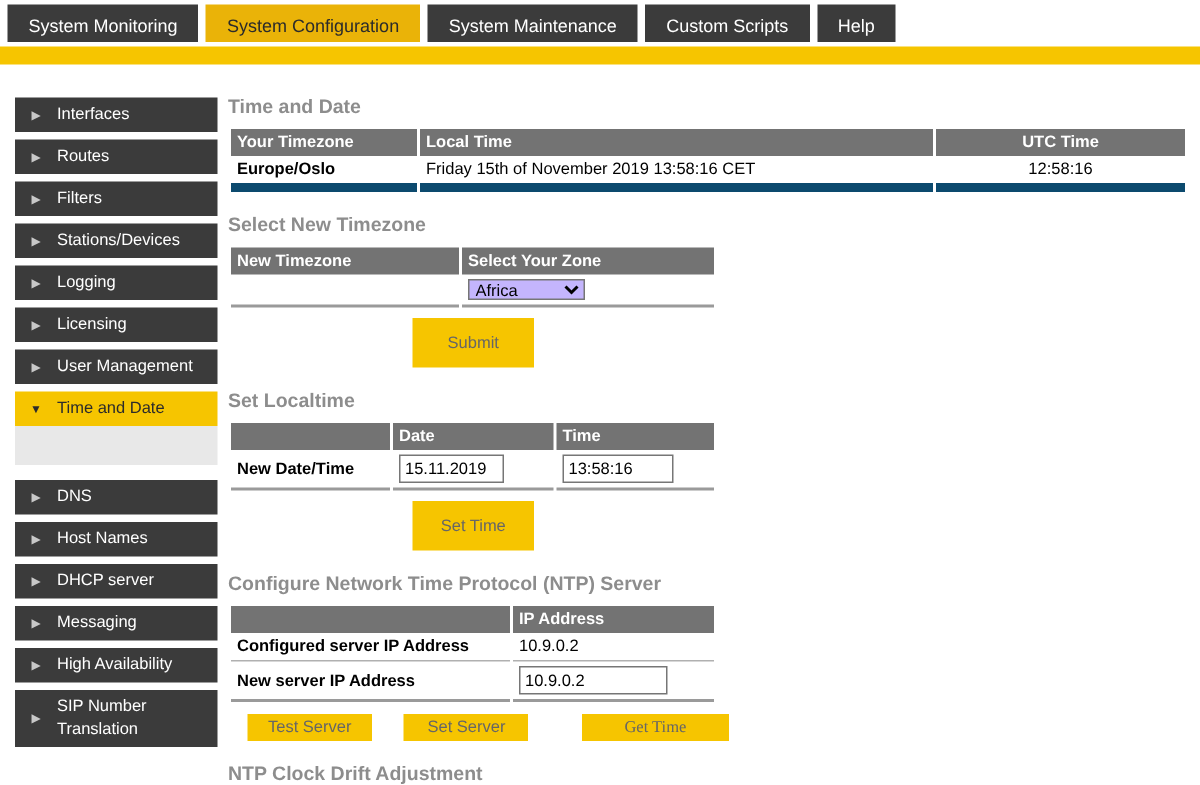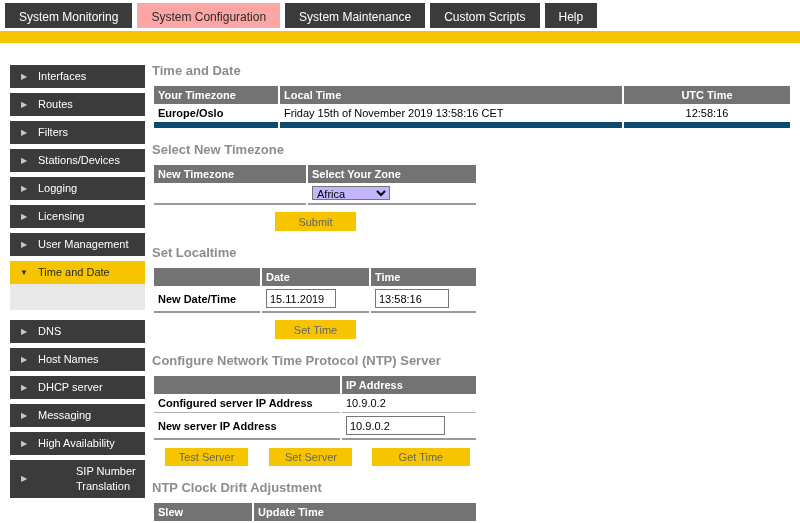--- a/index.html
+++ b/index.html
@@ -7,21 +7,21 @@
   body {
     width:800px; height:523px; overflow:hidden;
     background:#fff; font-family:"Liberation Sans", sans-serif; color:#000;
   }
   
   .tabbar { padding:3px 0 0 5px; display:flex; gap:5px; }
   .tab {
     background:#3b3b3b; color:#fff; font-size:12px;
     height:25px; line-height:25px; padding:2px 14px; white-space:nowrap; cursor:pointer;
   }
-  .tab.active { background:#fca5a5; color:#2b2b2b; }
+  .tab.active { background:#eab308; color:#2b2b2b; }
   .accentbar { height:12px; background:#f6c500; margin-top:3px; }
 
   
   .layout { display:flex; align-items:flex-start; }
   .sidebar { width:145px; flex:none; padding-top:22px; }
   .snav {
     margin:0 0 5px 10px; width:135px; min-height:23px;
     background:#3b3b3b; color:#fff; font-size:11px;
     display:flex; align-items:center; cursor:pointer;
   }
@@ -62,25 +62,25 @@
   .inp-ip   { width:99px; }
   select {
     width:78px; height:14px; font-size:11px; border:1px solid #767676;
     font-family:"Liberation Sans", sans-serif; background:#c4b5fd; color:#000;
   }
 
   .btn {
     background:#f6c500; border:none; color:#666; font-size:11px;
     font-family:"Liberation Sans", sans-serif; cursor:pointer; display:inline-block;
   }
-  .btn-submit { margin:7px 0 0 123px; width:81px; height:19px; }
+  .btn-submit { margin:7px 0 0 123px; width:81px; height:33px; }
   .btn-row { margin-top:7px; }
   .btn-test { margin-left:13px; width:83px; height:18px; }
   .btn-set  { margin-left:17px; width:83px; height:18px; }
-  .btn-get  { margin-left:15px; width:98px; height:18px; }
+  .btn-get  { margin-left:31px; width:98px; height:18px;font-family:Liberation Serif, serif; }
 </style>
 </head>
 <body>
 
 <div class="tabbar">
   <div class="tab">System Monitoring</div>
   <div class="tab active">System Configuration</div>
   <div class="tab">System Maintenance</div>
   <div class="tab">Custom Scripts</div>
   <div class="tab">Help</div>
@@ -138,21 +138,21 @@
     <div class="snav">
       <span class="tri">▶</span>
       <span class="lbl">Messaging</span>
     </div>
     <div class="snav">
       <span class="tri">▶</span>
       <span class="lbl">High Availability</span>
     </div>
     <div class="snav">
       <span class="tri">▶</span>
-      <span class="lbl" style="white-space:normal;margin-left:38px;">SIP Number Translation</span>
+      <span class="lbl" style="white-space:normal;">SIP Number Translation</span>
     </div>
   </div>
 
   <div class="main">
 
     
     <div class="sec-h first">Time and Date</div>
     <table class="t-full">
       <colgroup>
           <col style="width:124px">

